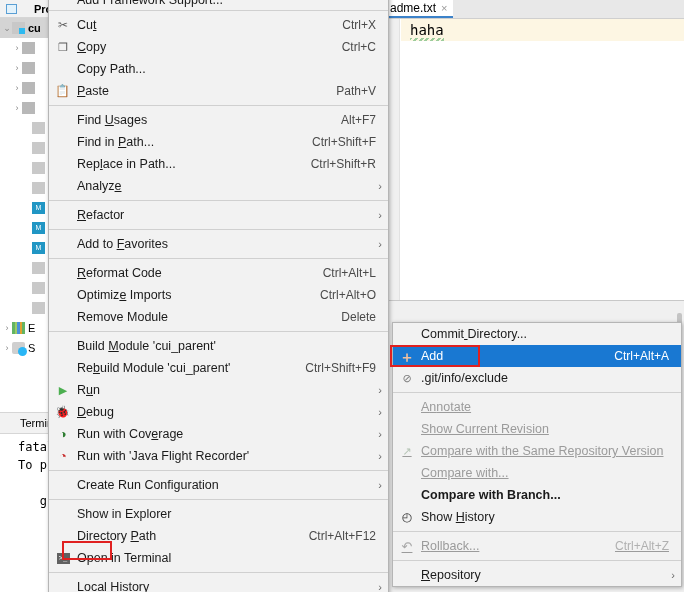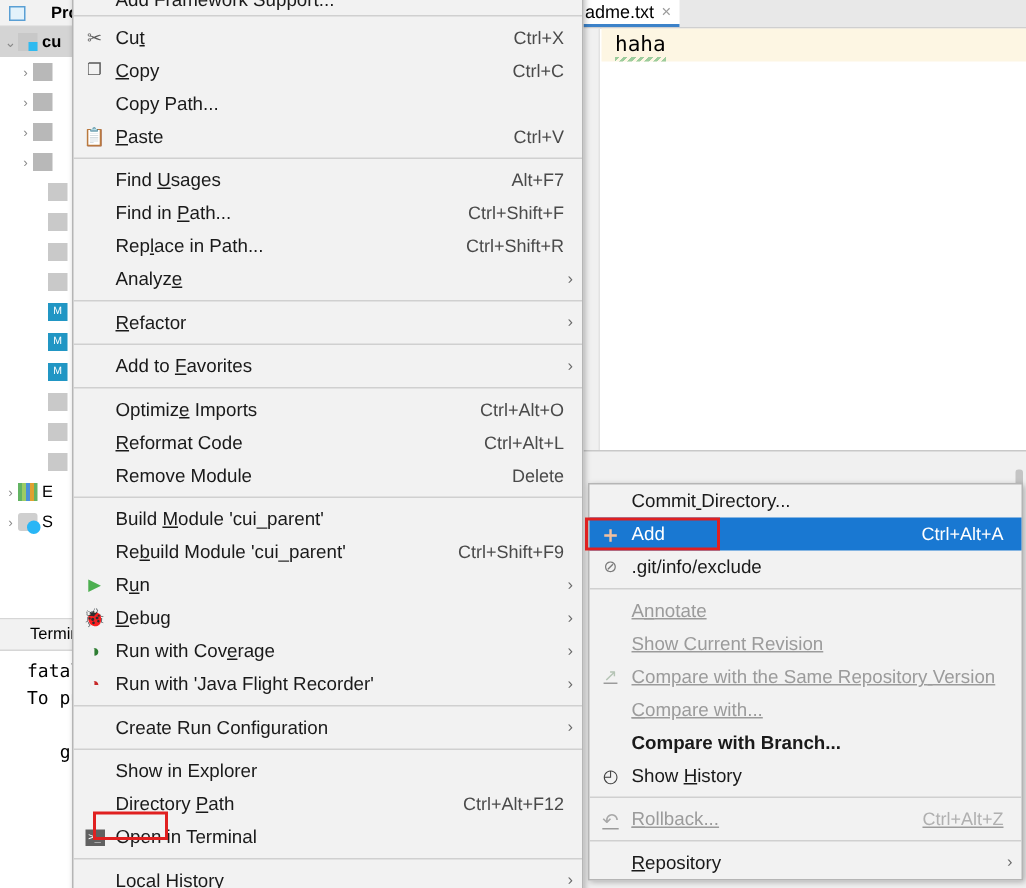--- a/index.html
+++ b/index.html
@@ -312,21 +312,21 @@
       <div class="mi">
         <span class="mi-ico"></span>
         <span class="mi-label">Copy Path...</span>
         <span class="mi-noshort"></span>
       </div>
       <div class="mi">
         <span class="mi-ico">
           <span class="ico-paste">📋</span>
         </span>
         <span class="mi-label"><span class="u">P</span>aste</span>
-        <span class="mi-short">Ctrl+V</span>
+        <span class="mi-short">Path+V</span>
       </div>
       <div class="sep"></div>
       <div class="mi">
         <span class="mi-ico"></span>
         <span class="mi-label">Find <span class="u">U</span>sages</span>
         <span class="mi-short">Alt+F7</span>
       </div>
       <div class="mi">
         <span class="mi-ico"></span>
         <span class="mi-label">Find in <span class="u">P</span>ath...</span>
@@ -353,30 +353,30 @@
       <div class="sep"></div>
       <div class="mi">
         <span class="mi-ico"></span>
         <span class="mi-label">Add to <span class="u">F</span>avorites</span>
         <span class="mi-noshort"></span>
         <span class="mi-arrow">›</span>
       </div>
       <div class="sep"></div>
       <div class="mi">
         <span class="mi-ico"></span>
+        <span class="mi-label"><span class="u">R</span>eformat Code</span>
+        <span class="mi-short">Ctrl+Alt+L</span>
+      </div>
+      <div class="mi">
+        <span class="mi-ico"></span>
         <span class="mi-label">Optimiz<span class="u">e</span> Imports</span>
         <span class="mi-short">Ctrl+Alt+O</span>
       </div>
       <div class="mi">
         <span class="mi-ico"></span>
-        <span class="mi-label"><span class="u">R</span>eformat Code</span>
-        <span class="mi-short">Ctrl+Alt+L</span>
-      </div>
-      <div class="mi">
-        <span class="mi-ico"></span>
         <span class="mi-label">Remove Module</span>
         <span class="mi-short">Delete</span>
       </div>
       <div class="sep"></div>
       <div class="mi">
         <span class="mi-ico"></span>
         <span class="mi-label">Build <span class="u">M</span>odule 'cui_parent'</span>
         <span class="mi-noshort"></span>
       </div>
       <div class="mi">

